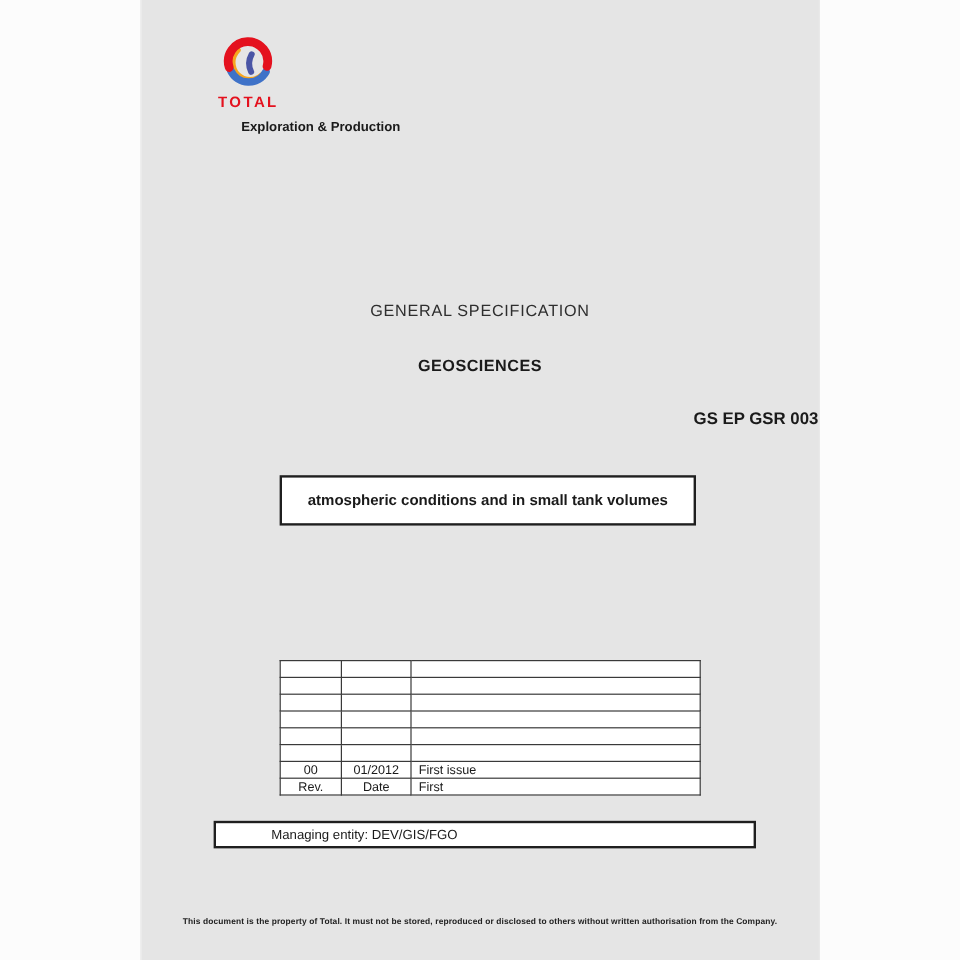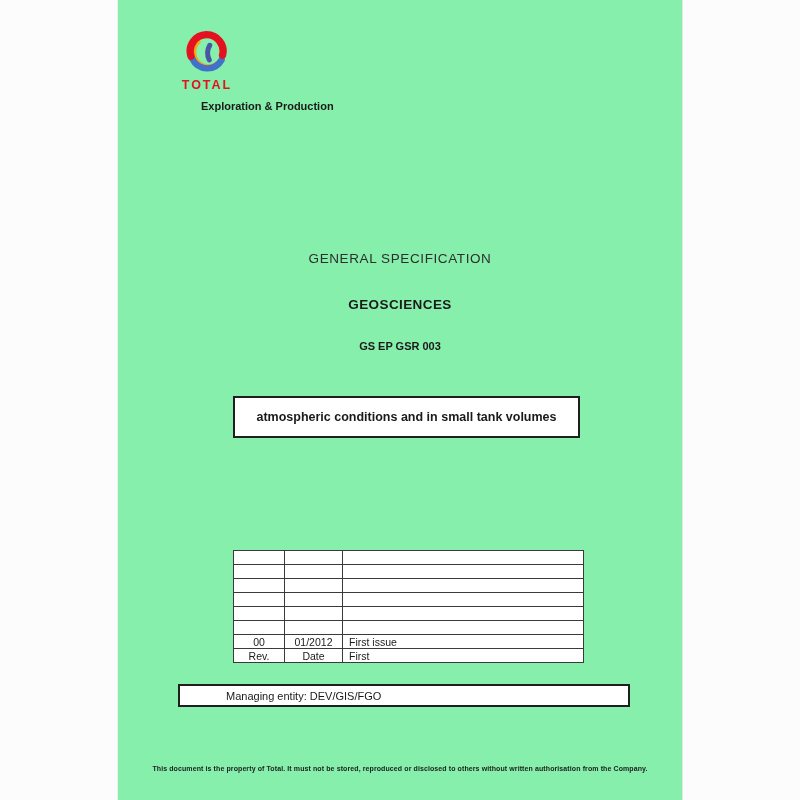--- a/index.html
+++ b/index.html
@@ -7,41 +7,41 @@
     width:800px;height:800px;
     background:#fcfcfc;
     font-family:"Liberation Sans", sans-serif;
     color:#1c1c1c;
     position:relative;
     overflow:hidden;
   }
   .page{
     position:absolute;left:117px;top:0;
     width:566px;height:800px;
-    background:#86efac;
+    background:#e5e5e5;
     border-left:1px solid #efefef;
     border-right:1px solid #e6e6e6;
     box-sizing:border-box;
   }
   
   .logo{position:absolute;left:68px;top:30px;width:42px;height:47px;}
   .wordmark{
     position:absolute;left:54px;top:78px;width:70px;
     text-align:center;font-size:12.5px;font-weight:bold;
     letter-spacing:2px;color:var(--total-red,#e4111e);
   }
   .division{
     position:absolute;left:67px;top:100px;
     font-size:11px;font-weight:bold;color:#1a1a1a;padding-left:16px;
   }
   
   .center-line{position:absolute;left:0;width:100%;text-align:center;}
   .doc-type{top:251px;font-size:13.5px;letter-spacing:0.6px;color:#2e2e2e;}
   .discipline{top:297px;font-size:13.5px;font-weight:bold;letter-spacing:0.4px;color:#1a1a1a;}
-  .doc-number{top:340px;font-size:11px;font-weight:bold;color:#1a1a1a;}
+  .doc-number{top:340px;font-size:14px;font-weight:bold;color:#1a1a1a;text-align:right;}
   
   .title-box{
     position:absolute;left:115px;top:396px;width:347px;height:42px;
     border:2px solid #1f1f1f;box-sizing:border-box;
     display:flex;flex-direction:column;justify-content:center;
     text-align:center;font-weight:bold;font-size:12.5px;line-height:17px;
     color:#1a1a1a;background:#fff;
   }
   
   .rev-table{

